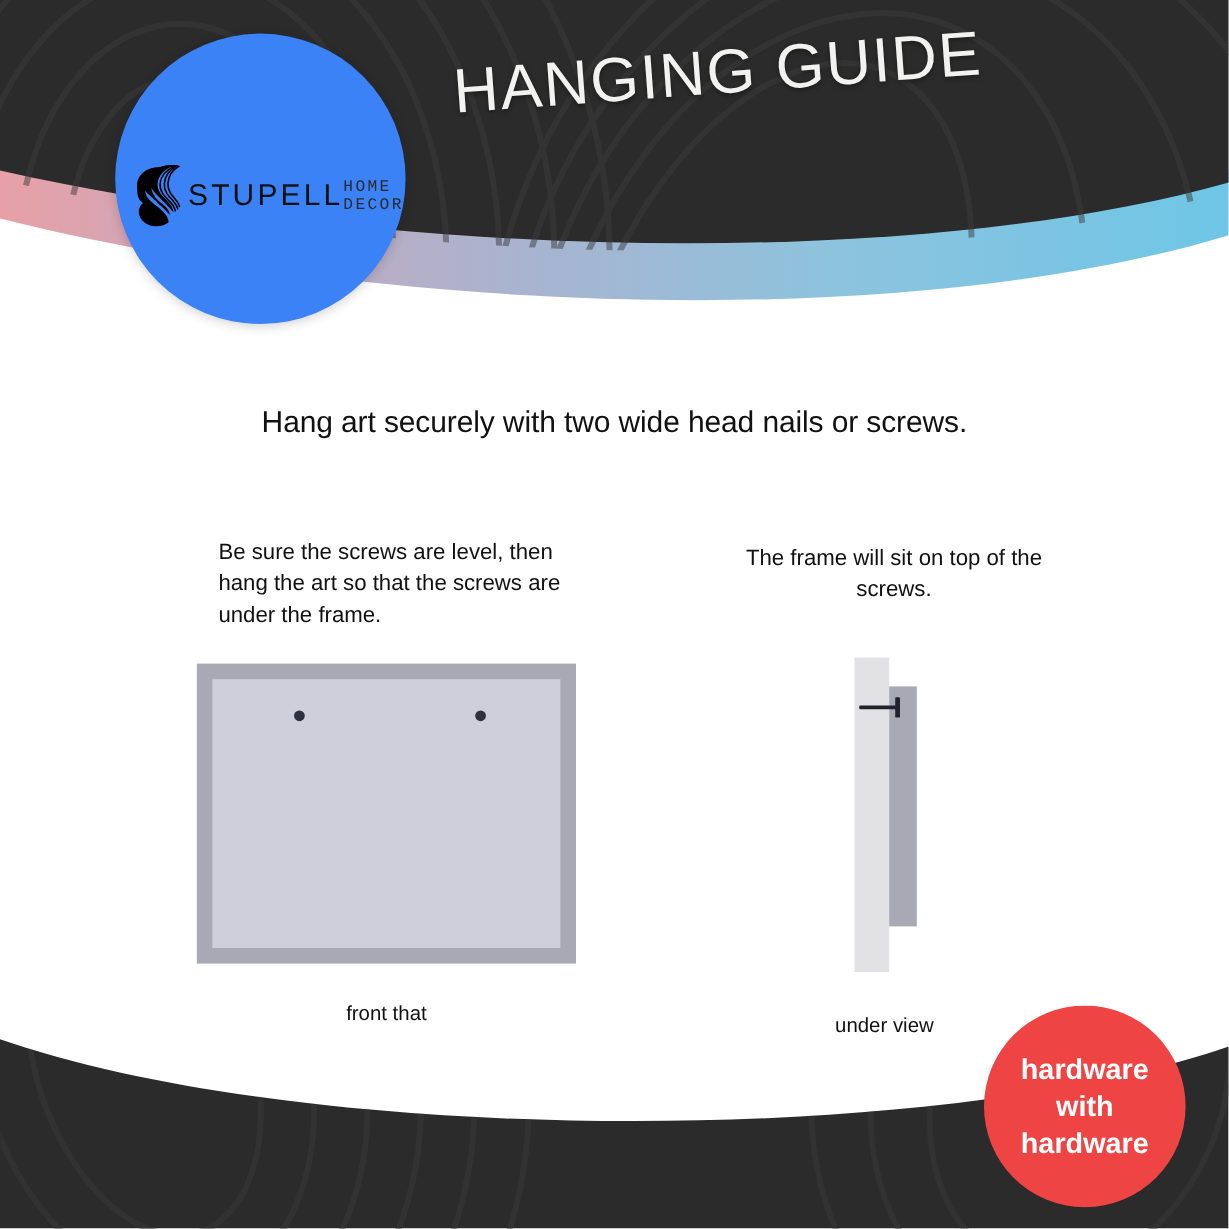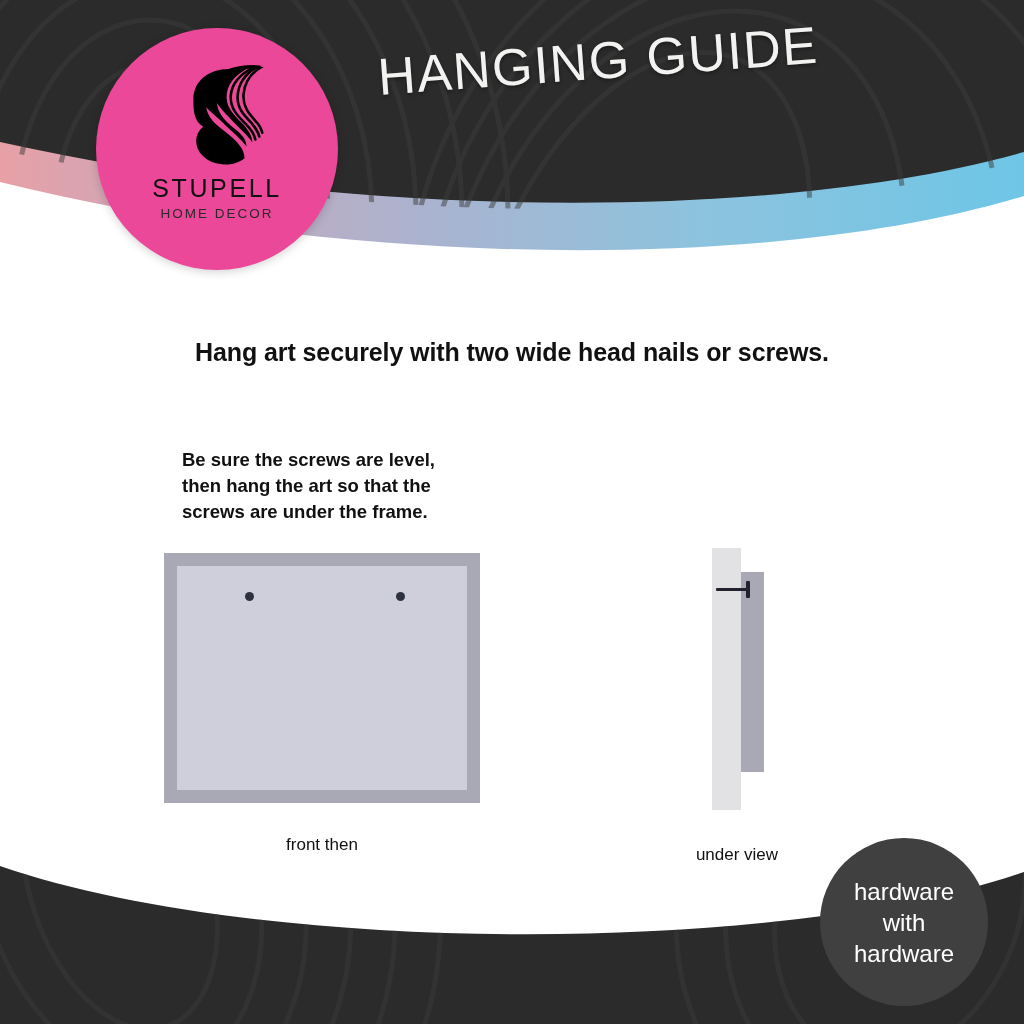--- a/index.html
+++ b/index.html
@@ -36,24 +36,24 @@
   }
 
   
   .logo-badge {
     position: absolute;
     left: 96px;
     top: 28px;
     width: 242px;
     height: 242px;
     border-radius: 50%;
-    background: #ec4899;
+    background: #3b82f6;
     box-shadow: 0 2px 10px rgba(0,0,0,0.18);
     display: flex;
-    flex-direction: column;
+    flex-direction: row;
     align-items: center;
     justify-content: flex-start;
     padding-top: 26px;
     box-sizing: border-box;
   }
   .logo-mark {
     width: 118px;
     height: 118px;
     display: block;
   }
@@ -63,20 +63,21 @@
     color: #111111;
     font-weight: 400;
     margin-top: 2px;
   }
   .logo-sub {
     font-size: 13.5px;
     letter-spacing: 2.0px;
     color: #2a2a2a;
     font-weight: 400;
     margin-top: 3px;
+    font-family: Liberation Mono, monospace;
   }
 
   
   .header-title {
     position: absolute;
     left: 378px;
     top: 47px;
     font-size: 52px;
     font-weight: 400;
     color: #f2f2f0;
@@ -101,31 +102,31 @@
 
   
   .main-instruction {
     position: absolute;
     left: 0;
     top: 338px;
     width: 1024px;
     text-align: center;
     font-size: 25px;
     color: #111111;
-    font-weight: 700;
+    font-weight: 400;
     letter-spacing: -0.1px;
   }
 
   
   .caption {
     position: absolute;
     font-size: 18.5px;
     line-height: 26px;
     color: #111111;
-    font-weight: 700;
+    font-weight: 400;
   }
   .caption-front {
     left: 182px;
     top: 447px;
     width: 290px;
     text-align: left;
   }
   .caption-side {
     left: 600px;
     top: 452px;
@@ -209,29 +210,29 @@
   .view-label-side  { left: 652px; top: 845px; width: 170px; }
 
   
   .hw-badge {
     position: absolute;
     left: 820px;
     top: 838px;
     width: 168px;
     height: 168px;
     border-radius: 50%;
-    background: #404040;
+    background: #ef4444;
     display: flex;
     flex-direction: column;
     align-items: center;
     justify-content: center;
     color: #ffffff;
     font-size: 24px;
     line-height: 31px;
-    font-weight: 400;
+    font-weight: 700;
     text-align: center;
     z-index: 6;
   }
 </style>
 </head>
 <body>
 
 <div id="page">
 
   <div class="band-top">
@@ -293,34 +294,35 @@
     </svg>
     <div class="logo-word">STUPELL</div>
     <div class="logo-sub">HOME DECOR</div>
   </div>
 
 
   <div class="main-instruction">Hang art securely with two wide head nails or screws.</div>
 
   <div class="caption caption-front">Be sure the screws are level, then hang the art so that the screws are under the frame.</div>
 
+  <div class="caption caption-side">The frame will sit on top of the screws.</div>
 
   <div class="front-frame">
     <div class="front-frame-inner">
       <span class="screw-dot left"></span>
       <span class="screw-dot right"></span>
     </div>
   </div>
 
   <div class="side-wall"></div>
   <div class="side-frame"></div>
   <div class="side-nail"></div>
   <div class="side-nail-head"></div>
 
-  <div class="view-label view-label-front">front then</div>
+  <div class="view-label view-label-front">front that</div>
   <div class="view-label view-label-side">under view</div>
 
   <div class="band-bottom">
     <svg width="1024" height="180" viewBox="0 0 1024 180">
       <defs>
         <clipPath id="clipDarkBottom">
           <path d="M0,22 C260,112 780,112 1024,28 L1024,180 L0,180 Z"></path>
         </clipPath>
       </defs>
       <path d="M0,22 C260,112 780,112 1024,28 L1024,180 L0,180 Z" fill="#2b2b2b"></path>

